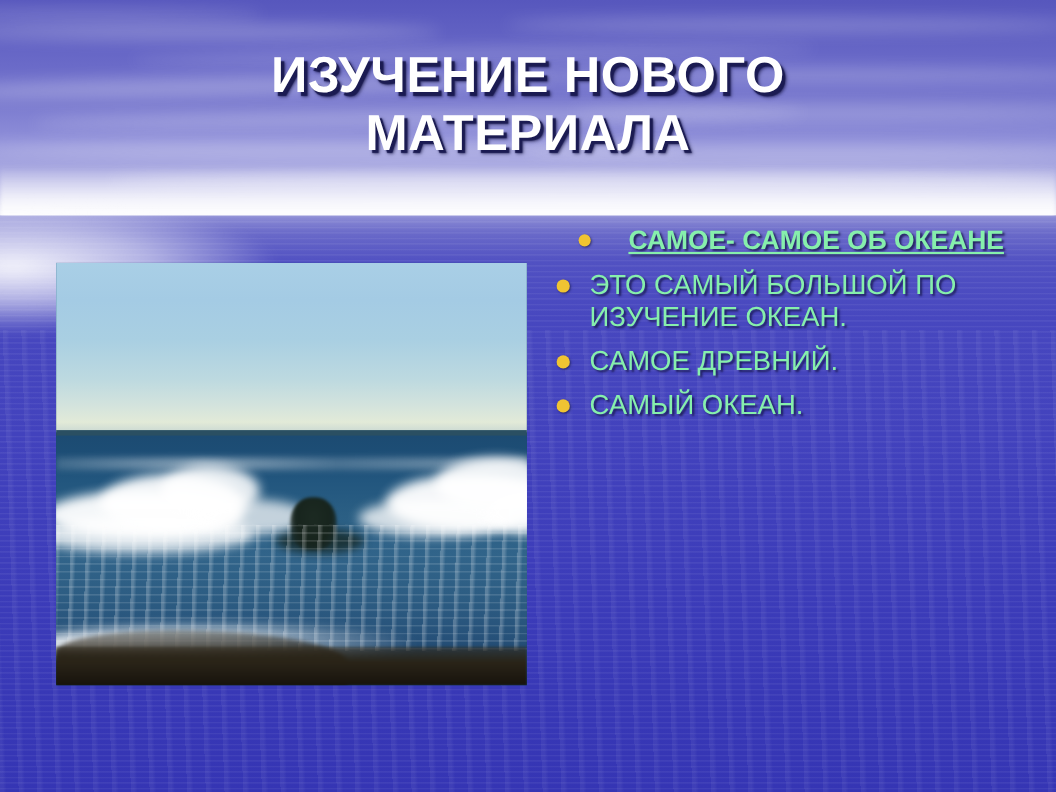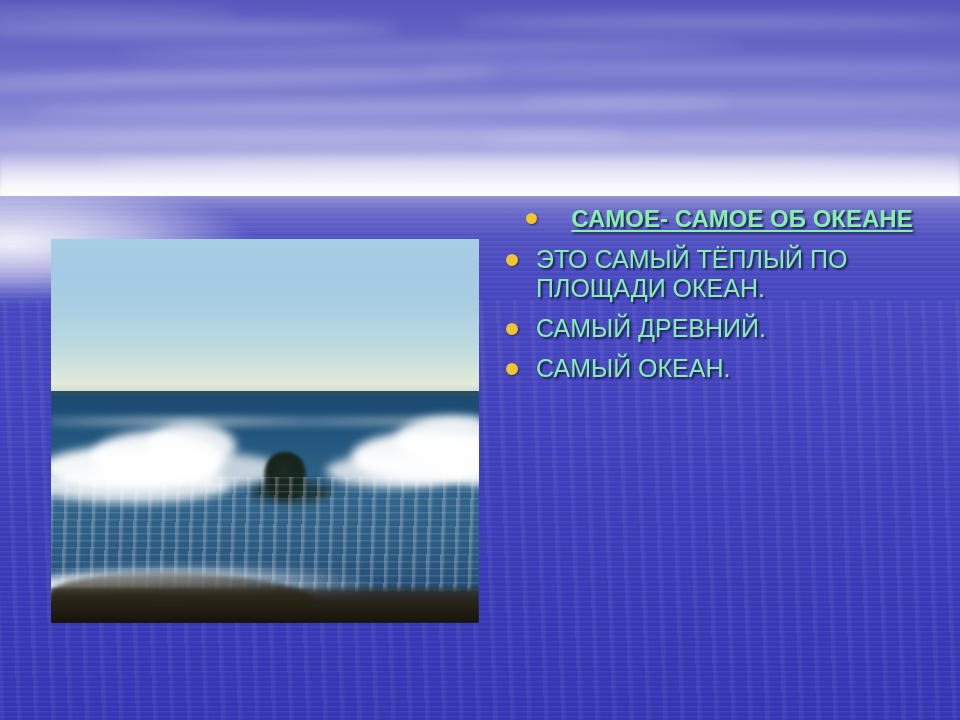--- a/index.html
+++ b/index.html
@@ -242,20 +242,22 @@
     <div class="cloud cl8"></div>
     <div class="cloud cl9"></div>
     <div class="cloud cl10"></div>
   </div>
   <div class="haze"></div>
   <div class="bg-sea"></div>
   <div class="sea-ripple"></div>
   <div class="sea-ripple2"></div>
   <div class="left-glow"></div>
 
+  <div id="title">ИЗУЧЕНИЕ НОВОГО
+МАТЕРИАЛА</div>
 
   <div id="photo">
     <div class="ph-sky"></div>
     <div class="ph-horizon"></div>
     <div class="ph-sea"></div>
     <div class="ph-crestline"></div>
     <div class="foam fl1"></div>
     <div class="foam fl2"></div>
     <div class="foam fl3"></div>
     <div class="foam fl4"></div>
@@ -274,26 +276,26 @@
 
   <div id="bullets">
 
     <div class="bullet lead">
       <span class="dot"></span>
       <span class="txt">САМОЕ- САМОЕ ОБ ОКЕАНЕ</span>
     </div>
 
     <div class="bullet b2">
       <span class="dot"></span>
-      <span class="txt">ЭТО САМЫЙ ТЁПЛЫЙ ПО ПЛОЩАДИ ОКЕАН.</span>
+      <span class="txt">ЭТО САМЫЙ БОЛЬШОЙ ПО ИЗУЧЕНИЕ ОКЕАН.</span>
     </div>
 
     <div class="bullet b3">
       <span class="dot"></span>
-      <span class="txt">САМЫЙ ДРЕВНИЙ.</span>
+      <span class="txt">САМОЕ ДРЕВНИЙ.</span>
     </div>
 
     <div class="bullet b4">
       <span class="dot"></span>
       <span class="txt">САМЫЙ ОКЕАН.</span>
     </div>
 
 
   </div>
 

